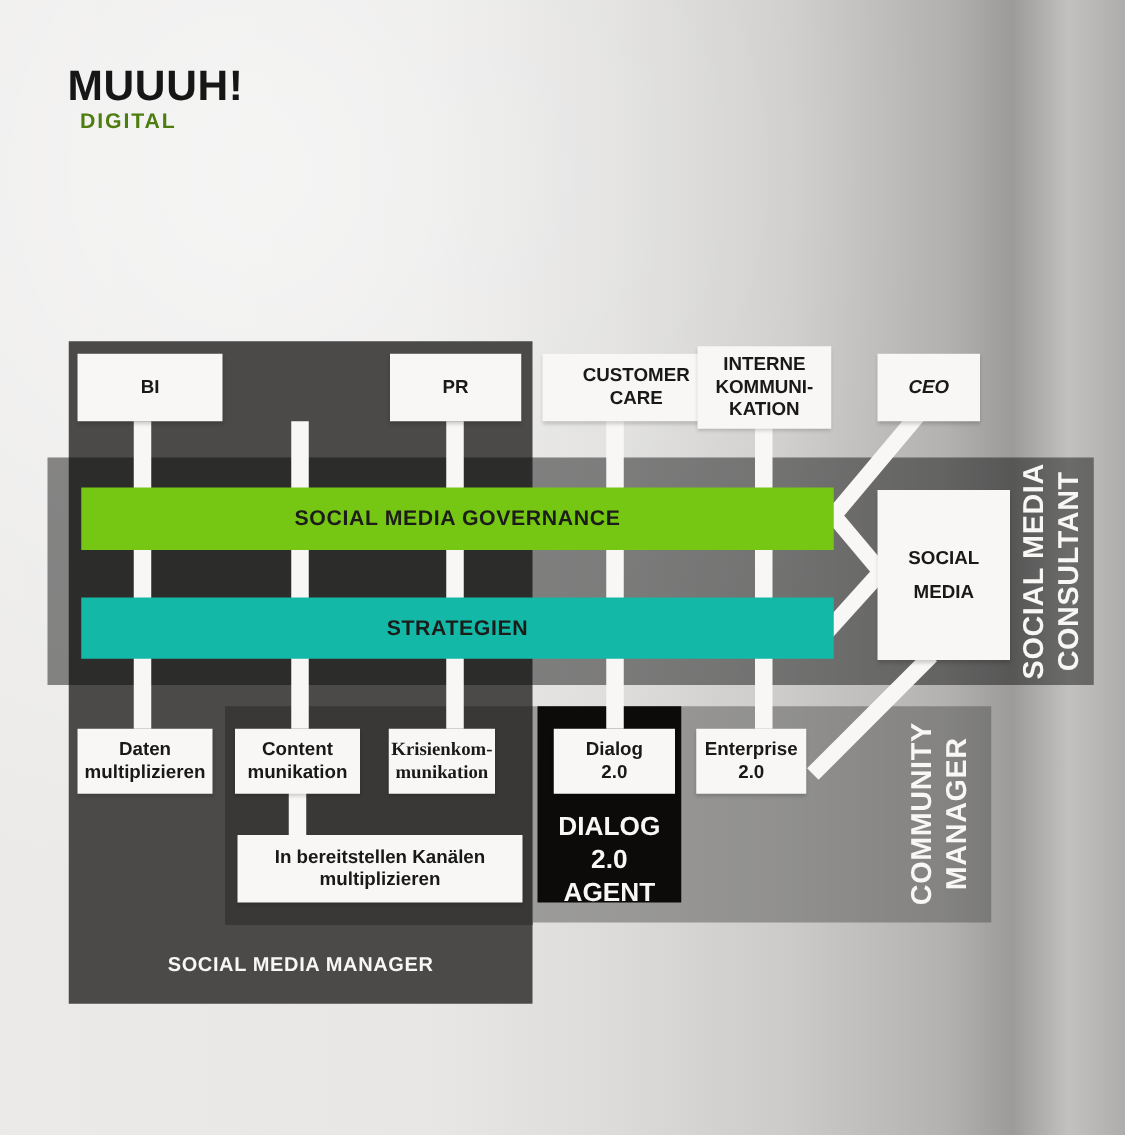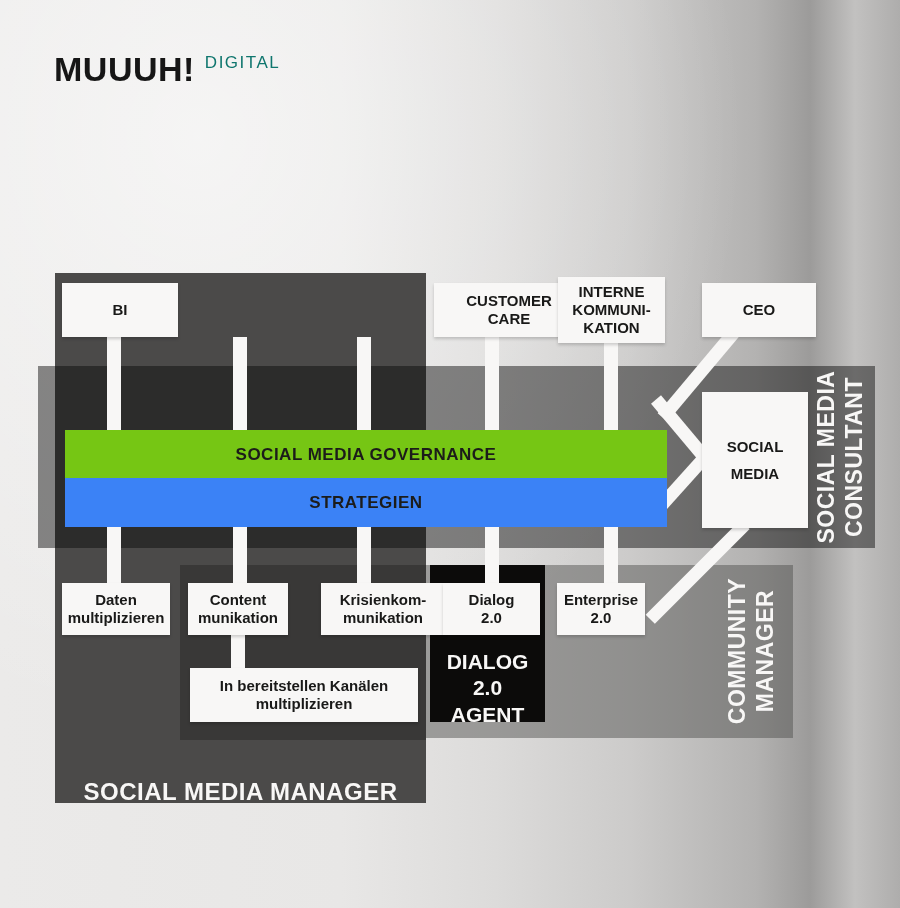--- a/index.html
+++ b/index.html
@@ -7,68 +7,68 @@
     width: 900px; height: 908px; overflow: hidden;
     font-family: "Liberation Sans", sans-serif;
     background:
       radial-gradient(ellipse at 22% 15%, rgba(255,255,255,0.55), rgba(255,255,255,0) 55%),
       linear-gradient(to right, #ebeae9 0%, #e8e7e6 38%, #dcdbda 55%, #cccbca 70%, #b3b2b1 84%, #9c9b9a 90%, #c2c1c0 95%, #aeadac 100%);
   }
   #stage { position: relative; width: 900px; height: 908px; }
   .abs { position: absolute; }
 
   
-  .logo { left: 54px; top: 52px; display: flex; align-items: flex-start; }
+  .logo { left: 54px; top: 52px; display: flex; align-items: flex-start; flex-direction: column; }
   .logo-brand { font-size: 34px; font-weight: 700; color: #161616; letter-spacing: 0.5px; line-height: 1; }
-  .logo-sub { font-size: 17px; font-weight: 400; color: #0f766e; letter-spacing: 1.5px; margin: 2px 0 0 10px; line-height: 1; }
+  .logo-sub { font-size: 17px; font-weight: 700; color: #4d7c0f; letter-spacing: 1.5px; margin: 2px 0 0 10px; line-height: 1; }
   .title { left: 0; width: 900px; top: 158px; text-align: center;
            font-size: 37px; font-weight: 700; color: #76c614; letter-spacing: 0.5px; }
 
   
   .manager-box    { left: 55px;  top: 273px; width: 371px; height: 530px; background: #4b4a49; z-index: 1; }
   .content-group  { left: 180px; top: 565px; width: 246px; height: 175px; background: #393837; z-index: 2; }
   .consultant-band{ left: 38px;  top: 366px; width: 837px; height: 182px; background: rgba(10,10,10,0.47); z-index: 3; }
   .community-band { left: 426px; top: 565px; width: 367px; height: 173px; background: rgba(80,79,78,0.48); z-index: 3; }
   .agent-box      { left: 430px; top: 565px; width: 115px; height: 157px; background: #0c0b0a; z-index: 4;
                     color: #f8f7f6; font-weight: 700; font-size: 21px; line-height: 1.25; text-align: center;
                     white-space: pre-line; padding-top: 84px; box-sizing: border-box; }
 
   
   .vline { width: 14px; background: #f8f7f6; z-index: 5; }
   .dline { height: 13px; background: #f8f7f6; z-index: 5; transform-origin: 0 50%; }
 
   
   .bar { left: 65px; width: 602px; z-index: 6; display: flex; align-items: center; justify-content: center;
          font-size: 17px; font-weight: 700; letter-spacing: 0.5px; color: #1c1c1a; }
-  .governance { top: 390px; height: 50px; background: #76c614; margin-top: 40px; }
-  .strategien { top: 478px; height: 49px; background: #3b82f6; }
+  .governance { top: 390px; height: 50px; background: #76c614; }
+  .strategien { top: 478px; height: 49px; background: #14b8a6; }
 
   
   .node { background: #f8f7f6; color: #191918; font-weight: 700; font-size: 15px; line-height: 1.2;
           display: flex; align-items: center; justify-content: center; text-align: center;
           white-space: pre-line; z-index: 7; box-shadow: 0 2px 3px rgba(0,0,0,0.18); }
   .trow { top: 283px; height: 54px; }
   .brow { top: 583px; height: 52px; }
   .bi         { left: 62px;  width: 116px; }
   .marketing  { left: 187px; width: 106px; }
   .pr         { left: 312px; width: 105px; }
   .customer   { left: 434px; width: 108px; padding-left: 21px; }
   .interne    { left: 558px; width: 107px; top: 277px; height: 66px; }
-  .ceo        { left: 702px; width: 114px; }
+  .ceo        { left: 702px; width: 82px; font-style: italic; }
   .daten      { left: 62px;  width: 108px; }
   .content    { left: 188px; width: 100px; }
-  .krisen     { left: 321px; width: 124px; }
+  .krisen     { left: 311px; width: 85px; font-family: Liberation Serif, serif; }
   .dialog20   { left: 443px; width: 97px; }
   .enterprise { left: 557px; width: 88px; }
   .multiply   { left: 190px; top: 668px; width: 228px; height: 54px; }
   .socialmedia{ left: 702px; top: 392px; width: 106px; height: 136px; line-height: 1.8; }
 
   
   .rolelabel { color: #f8f7f6; font-weight: 700; text-align: center; white-space: pre-line; z-index: 7; }
-  .manager-label    { left: 55px; top: 764px; width: 371px; font-size: 24px; letter-spacing: 0.5px; margin-top: 14px; }
+  .manager-label    { left: 55px; top: 764px; width: 371px; font-size: 16px; letter-spacing: 0.5px; }
   .consultant-label { left: 741px; top: 429px; width: 200px; height: 56px; font-size: 23px; line-height: 1.2;
                       letter-spacing: 0.5px; transform: rotate(-90deg); }
   .community-label  { left: 660px; top: 625px; width: 180px; height: 52px; font-size: 23px; line-height: 1.2;
                       letter-spacing: 0.5px; transform: rotate(-90deg); }
 </style>
 </head>
 <body>
 
 <div id="stage">
 
@@ -94,20 +94,21 @@
 
   <div class="abs dline" style="left:734px; top:326px; width:111px; transform:rotate(130deg);"></div>
   <div class="abs dline" style="left:656px; top:393px; width:78px; transform:rotate(50deg);"></div>
   <div class="abs dline" style="left:656px; top:505px; width:75px; transform:rotate(-48deg);"></div>
   <div class="abs dline" style="left:745px; top:518px; width:134px; transform:rotate(135deg);"></div>
 
   <div class="abs bar governance">SOCIAL MEDIA GOVERNANCE</div>
   <div class="abs bar strategien">STRATEGIEN</div>
 
   <div class="abs node trow bi">BI</div>
+  <div class="abs node trow pr">PR</div>
   <div class="abs node trow customer">CUSTOMER
 CARE</div>
   <div class="abs node interne">INTERNE
 KOMMUNI-
 KATION</div>
   <div class="abs node trow ceo">CEO</div>
 
   <div class="abs node brow daten">Daten
 multiplizieren</div>
   <div class="abs node brow content">Content

